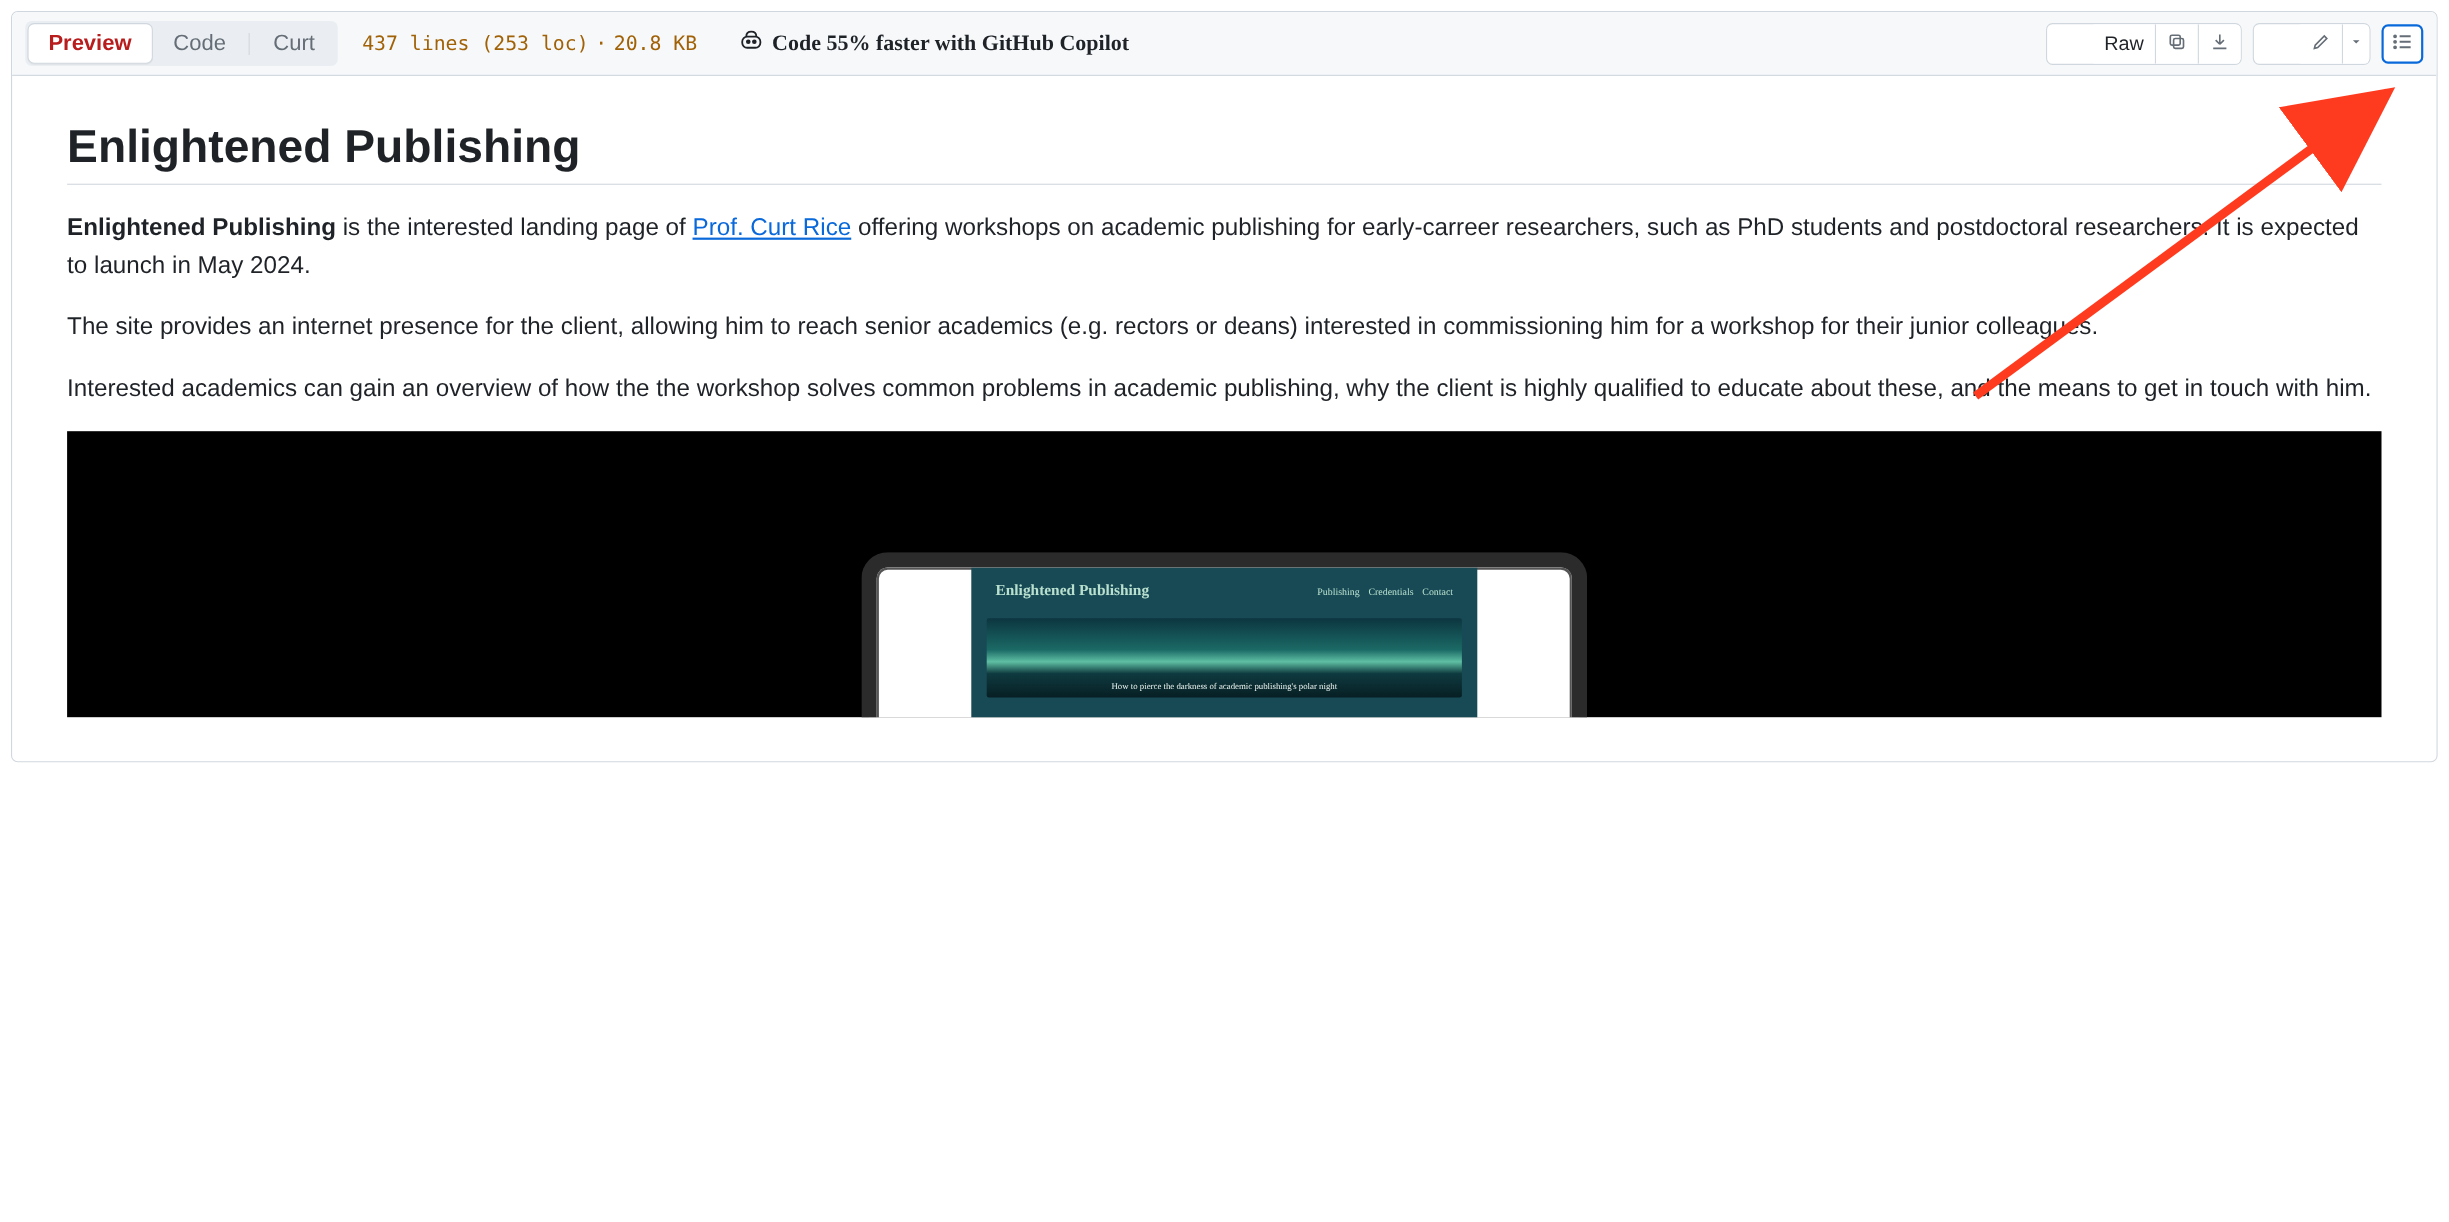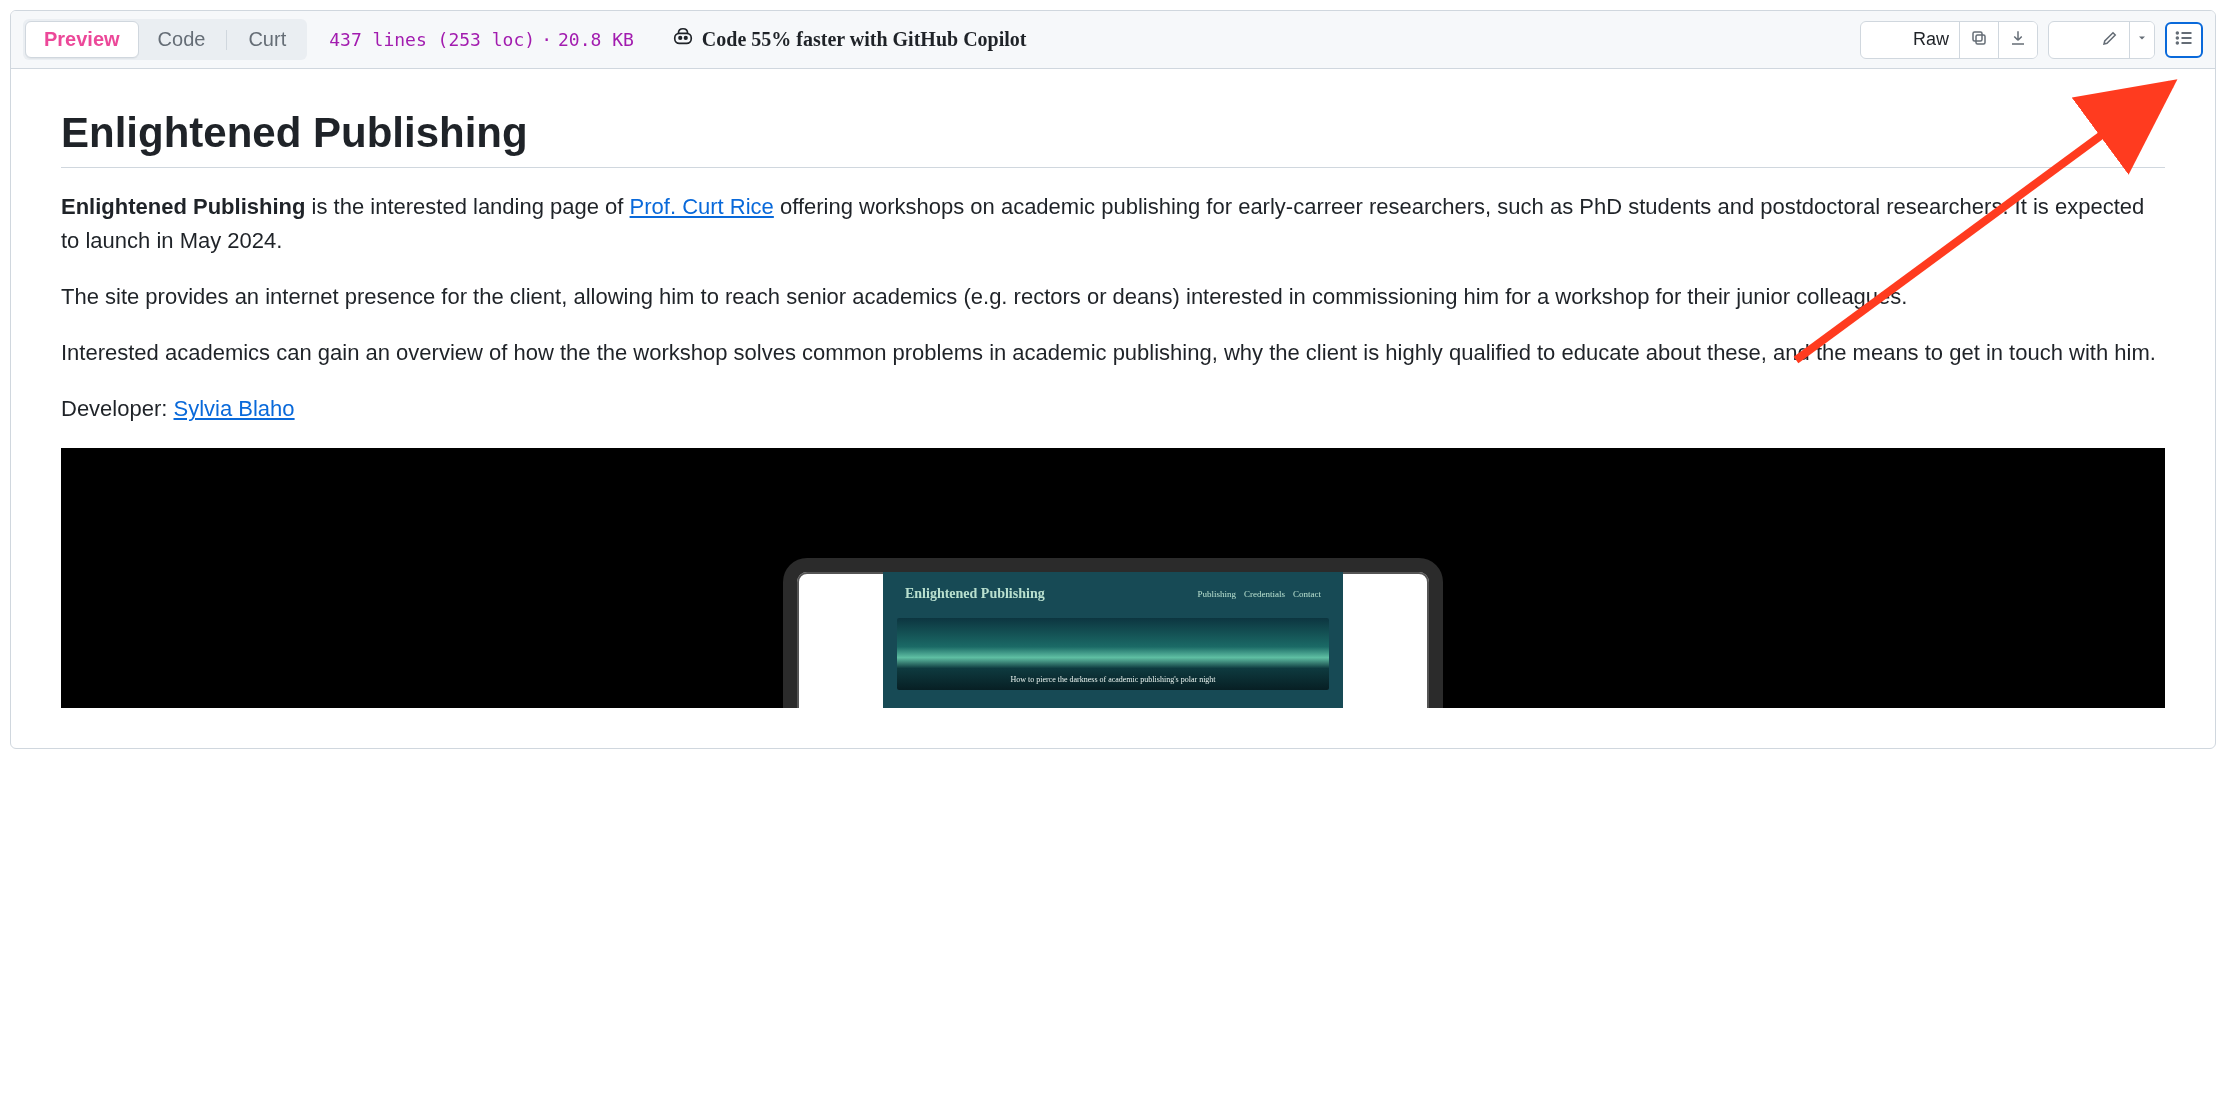--- a/index.html
+++ b/index.html
@@ -34,35 +34,35 @@
     font-size: 20px;
     padding: 6px 18px;
     border-radius: 6px;
     cursor: pointer;
     color: #656d76;
     border: 1px solid transparent;
     background: transparent;
   }
   .tab.active {
     background: #ffffff;
-    color: #ec4899;
+    color: #b91c1c;
     font-weight: 600;
     border: 1px solid #d0d7de;
     box-shadow: 0 1px 0 rgba(27,31,36,.04);
   }
   .tab-divider {
     width: 1px;
     height: 20px;
     background: #d0d7de;
     margin: 0 2px;
   }
   .file-meta {
     font-family: ui-monospace, SFMono-Regular, Menlo, monospace;
     font-size: 18px;
-    color: #a21caf;
+    color: #a16207;
     margin-left: 12px;
     display: flex;
     align-items: center;
     gap: 6px;
   }
   .copilot {
     display: flex;
     align-items: center;
     gap: 8px;
     margin-left: 28px;
@@ -289,23 +289,20 @@
     <h1>Enlightened Publishing</h1>
 
     <p>
       <strong>Enlightened Publishing</strong><span> is the interested landing page of </span><a href="#">Prof. Curt Rice</a><span> offering workshops on academic publishing for early-carreer researchers, such as PhD students and postdoctoral researchers. It is expected to launch in May 2024.</span>
     </p>
 
     <p>The site provides an internet presence for the client, allowing him to reach senior academics (e.g. rectors or deans) interested in commissioning him for a workshop for their junior colleagues.</p>
 
     <p>Interested academics can gain an overview of how the the workshop solves common problems in academic publishing, why the client is highly qualified to educate about these, and the means to get in touch with him.</p>
 
-    <p>
-      <span>Developer: </span><a href="#">Sylvia Blaho</a>
-    </p>
 
     <div class="preview-box">
       <div class="laptop">
         <div class="notch"></div>
         <div class="site">
           <div class="site-head">
             <div class="site-title">Enlightened Publishing</div>
             <div class="site-nav">
               <span>Publishing</span>
               <span>Credentials</span>

